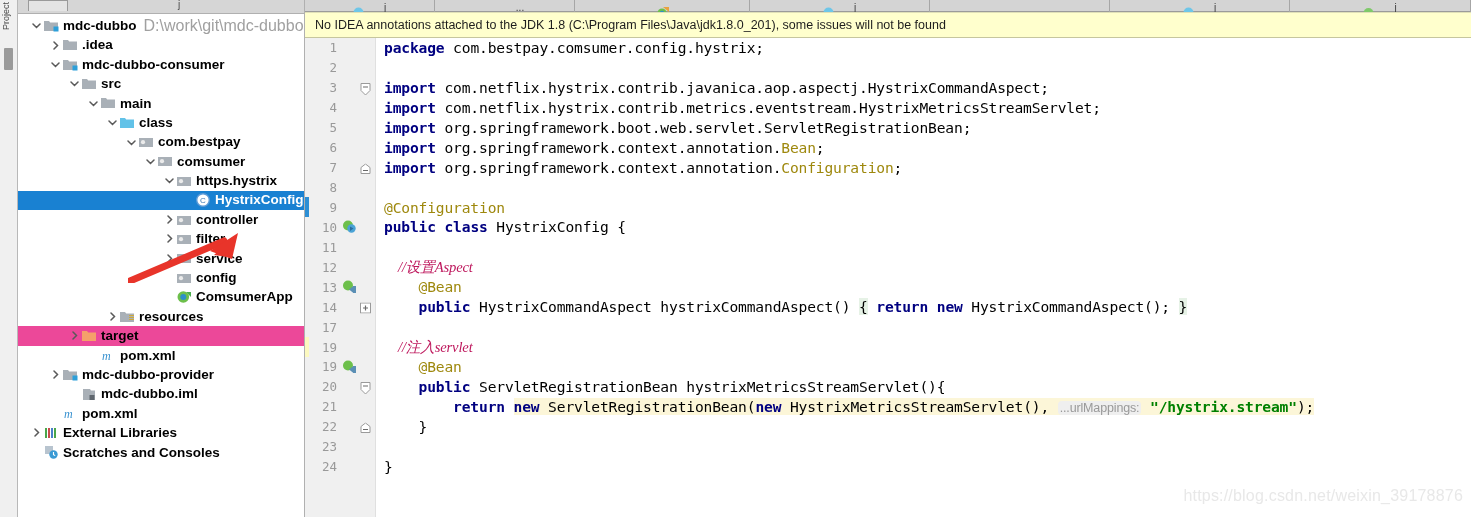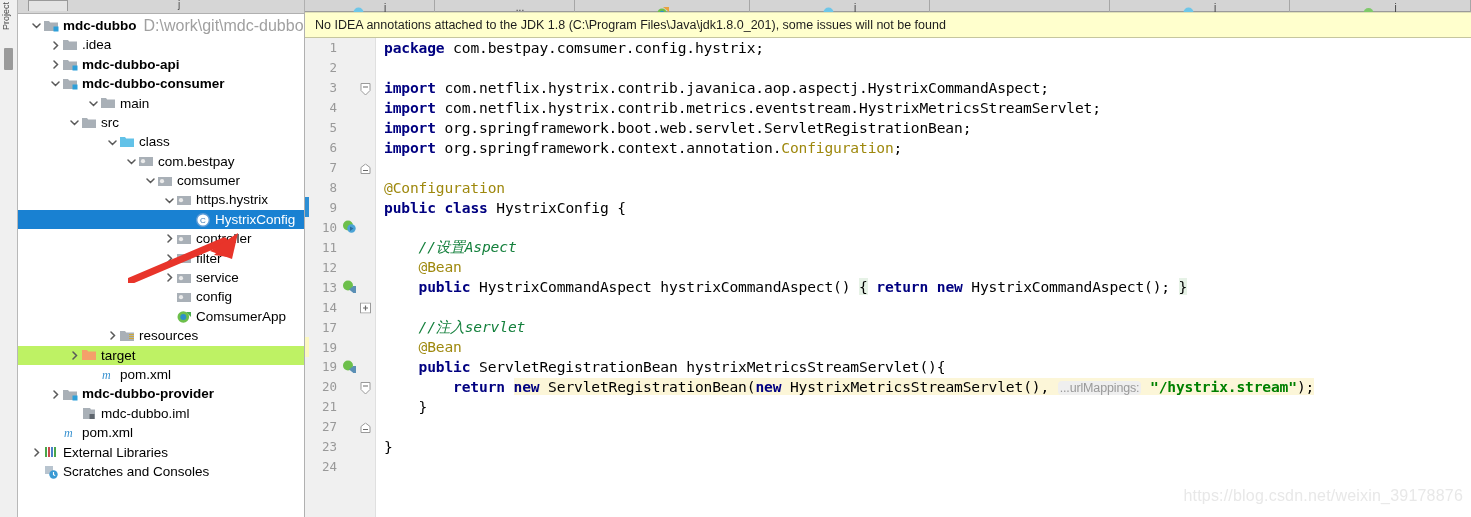--- a/index.html
+++ b/index.html
@@ -85,39 +85,39 @@
     height: 19.4px;
     display: flex;
     align-items: center;
     position: relative;
     white-space: nowrap;
     font-size: 13.5px;
     color: #000000;
     padding-left: 6px;
   }
   .row.selected { background: #1981d2; color: #ffffff; }
-  .row.hl-yellow { background: #bef264; }
+  .row.hl-yellow { background: #ec4899; }
 
   .twisty {
     width: 13px; flex: 0 0 13px;
     display: inline-flex;
     align-items: center; justify-content: center;
     color: #5a5a5a;
     font-size: 10px;
   }
   .twisty svg { display: block; }
   .spacer { flex: 0 0 auto; }
 
   .ic {
     width: 16px; flex: 0 0 16px;
     display: inline-flex;
     align-items: center; justify-content: center;
     margin-right: 4px;
   }
-  .lbl { line-height: 1; }
+  .lbl { line-height: 1; font-weight: bold; }
   .lbl.bold { font-weight: bold; }
   .path-hint {
     color: #a0a0a0;
     margin-left: 7px;
     font-size: 16px;
   }
 
   
   .red-arrow {
     position: absolute;
@@ -236,21 +236,21 @@
     line-height: 19.95px;
     white-space: pre;
     font-family: "DejaVu Sans Mono", monospace;
     font-size: 14.6px;
     color: #000000;
     padding-left: 8px;
     letter-spacing: -0.15px;
   }
   .kw  { color: #000080; font-weight: bold; }
   .ann { color: #9e880d; }
-  .cm  { color: #15803d; font-style: italic; }
+  .cm  { color: #be185d; font-style: italic; font-family: Liberation Serif, serif; }
   .str { color: #008000; font-weight: bold; }
   .fold-brace { background: #e6f2e6; }
   .hl { background: #fcf6d8; }
   .hint {
     color: #999999;
     background: #efefef;
     font-family: "Liberation Sans", sans-serif;
     font-size: 12.5px;
     border-radius: 4px;
     padding: 0 2px;
@@ -309,73 +309,58 @@
             <svg width="15" height="12" viewBox="0 0 15 12">
               <path d="M0 1h5l1.2 1.6H14V11H0z" fill="#a9b0b7"></path>
             </svg>
           </span>
           <span class="lbl">.idea</span>
         </div>
         <div class="row">
           <span class="spacer" style="width:25px"></span>
           <span class="twisty">
             <svg width="9" height="9" viewBox="0 0 9 9">
-              <path d="M3 1 L6.5 4.5 L3 8" stroke="#5a5a5a" stroke-width="1.5" fill="none" stroke-linecap="round"></path>
+              <path d="M1 3 L4.5 6.5 L8 3" stroke="#5a5a5a" stroke-width="1.5" fill="none" stroke-linecap="round"></path>
             </svg>
           </span>
           <span class="ic">
             <svg width="15" height="13" viewBox="0 0 15 13">
               <path d="M0 2h5l1.2 1.6H14V12H0z" fill="#a9b0b7"></path>
               <rect x="9.5" y="7.5" width="5" height="5" fill="#2d9fd9"></rect>
             </svg>
           </span>
-          <span class="lbl bold">mdc-dubbo-api</span>
-        </div>
-        <div class="row">
-          <span class="spacer" style="width:25px"></span>
+          <span class="lbl bold">mdc-dubbo-consumer</span>
+        </div>
+        <div class="row">
+          <span class="spacer" style="width:44px"></span>
           <span class="twisty">
             <svg width="9" height="9" viewBox="0 0 9 9">
               <path d="M1 3 L4.5 6.5 L8 3" stroke="#5a5a5a" stroke-width="1.5" fill="none" stroke-linecap="round"></path>
             </svg>
           </span>
           <span class="ic">
-            <svg width="15" height="13" viewBox="0 0 15 13">
-              <path d="M0 2h5l1.2 1.6H14V12H0z" fill="#a9b0b7"></path>
-              <rect x="9.5" y="7.5" width="5" height="5" fill="#2d9fd9"></rect>
-            </svg>
-          </span>
-          <span class="lbl bold">mdc-dubbo-consumer</span>
+            <svg width="15" height="12" viewBox="0 0 15 12">
+              <path d="M0 1h5l1.2 1.6H14V11H0z" fill="#a9b0b7"></path>
+            </svg>
+          </span>
+          <span class="lbl">src</span>
         </div>
         <div class="row">
           <span class="spacer" style="width:63px"></span>
           <span class="twisty">
             <svg width="9" height="9" viewBox="0 0 9 9">
               <path d="M1 3 L4.5 6.5 L8 3" stroke="#5a5a5a" stroke-width="1.5" fill="none" stroke-linecap="round"></path>
             </svg>
           </span>
           <span class="ic">
             <svg width="15" height="12" viewBox="0 0 15 12">
               <path d="M0 1h5l1.2 1.6H14V11H0z" fill="#a9b0b7"></path>
             </svg>
           </span>
           <span class="lbl">main</span>
-        </div>
-        <div class="row">
-          <span class="spacer" style="width:44px"></span>
-          <span class="twisty">
-            <svg width="9" height="9" viewBox="0 0 9 9">
-              <path d="M1 3 L4.5 6.5 L8 3" stroke="#5a5a5a" stroke-width="1.5" fill="none" stroke-linecap="round"></path>
-            </svg>
-          </span>
-          <span class="ic">
-            <svg width="15" height="12" viewBox="0 0 15 12">
-              <path d="M0 1h5l1.2 1.6H14V11H0z" fill="#a9b0b7"></path>
-            </svg>
-          </span>
-          <span class="lbl">src</span>
         </div>
         <div class="row">
           <span class="spacer" style="width:82px"></span>
           <span class="twisty">
             <svg width="9" height="9" viewBox="0 0 9 9">
               <path d="M1 3 L4.5 6.5 L8 3" stroke="#5a5a5a" stroke-width="1.5" fill="none" stroke-linecap="round"></path>
             </svg>
           </span>
           <span class="ic">
             <svg width="15" height="12" viewBox="0 0 15 12">
@@ -786,21 +771,21 @@
             <span class="gfold"><svg width="11" height="13" viewBox="0 0 11 13">
                 <path d="M1 1h9v7l-4.5 4.5L1 8z" fill="#fff" stroke="#9a9a9a" stroke-width="1"></path>
                 <path d="M3 4.5h5" stroke="#6a6a6a" stroke-width="1.2"></path>
               </svg></span>
           </div>
           <div class="gline">
             <span class="gnum">21</span>
             <span class="gicon"></span>
           </div>
           <div class="gline">
-            <span class="gnum">27</span>
+            <span class="gnum">22</span>
             <span class="gicon"></span>
             <span class="gfold"><svg width="11" height="11" viewBox="0 0 11 11">
                 <path d="M5.5 0.5 L10 4 v6 H1 V4z" fill="#fff" stroke="#9a9a9a" stroke-width="1"></path>
                 <path d="M3 7h5" stroke="#6a6a6a" stroke-width="1.2"></path>
               </svg></span>
           </div>
           <div class="gline">
             <span class="gnum">23</span>
             <span class="gicon"></span>
           </div>
@@ -808,20 +793,21 @@
             <span class="gnum">24</span>
             <span class="gicon"></span>
           </div>
         </div>
       <div class="code-pane" id="code-pane">
           <div class="cline"><span class="kw">package</span> com.bestpay.comsumer.config.hystrix;</div>
           <div class="cline"></div>
           <div class="cline"><span class="kw">import</span> com.netflix.hystrix.contrib.javanica.aop.aspectj.HystrixCommandAspect;</div>
           <div class="cline"><span class="kw">import</span> com.netflix.hystrix.contrib.metrics.eventstream.HystrixMetricsStreamServlet;</div>
           <div class="cline"><span class="kw">import</span> org.springframework.boot.web.servlet.ServletRegistrationBean;</div>
+          <div class="cline"><span class="kw">import</span> org.springframework.context.annotation.<span class="ann">Bean</span>;</div>
           <div class="cline"><span class="kw">import</span> org.springframework.context.annotation.<span class="ann">Configuration</span>;</div>
           <div class="cline"></div>
           <div class="cline"><span class="ann">@Configuration</span></div>
           <div class="cline"><span class="kw">public</span> <span class="kw">class</span> HystrixConfig {</div>
           <div class="cline"></div>
           <div class="cline"><span class="cm">    //设置Aspect</span></div>
           <div class="cline">    <span class="ann">@Bean</span></div>
           <div class="cline">    <span class="kw">public</span> HystrixCommandAspect hystrixCommandAspect() <span class="fold-brace">{</span> <span class="kw">return</span> <span class="kw">new</span> HystrixCommandAspect(); <span class="fold-brace">}</span></div>
           <div class="cline"></div>
           <div class="cline"><span class="cm">    //注入servlet</span></div>

